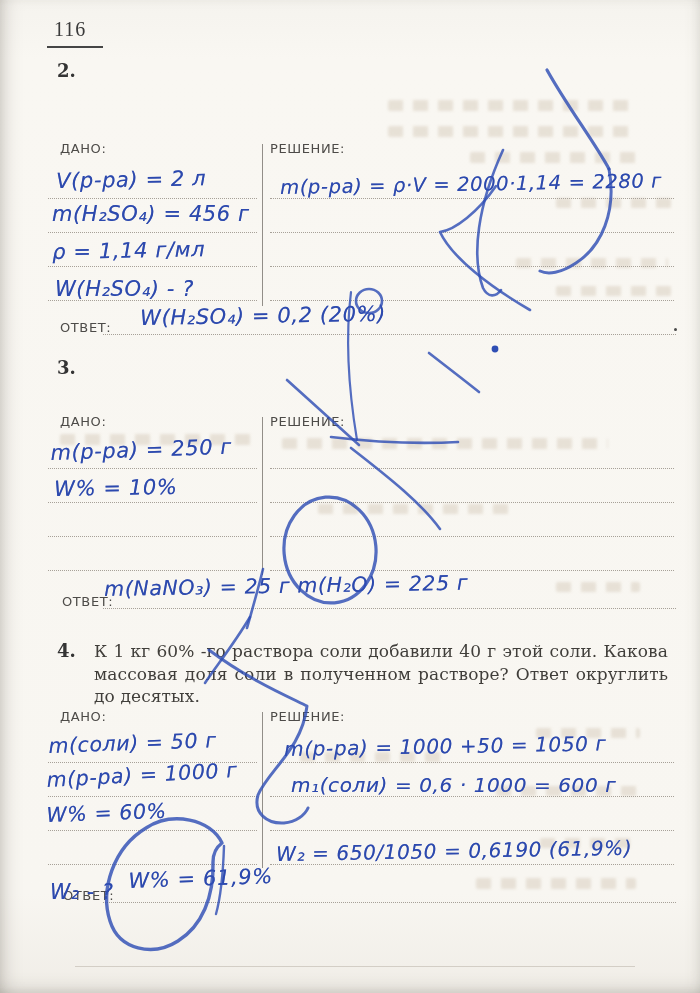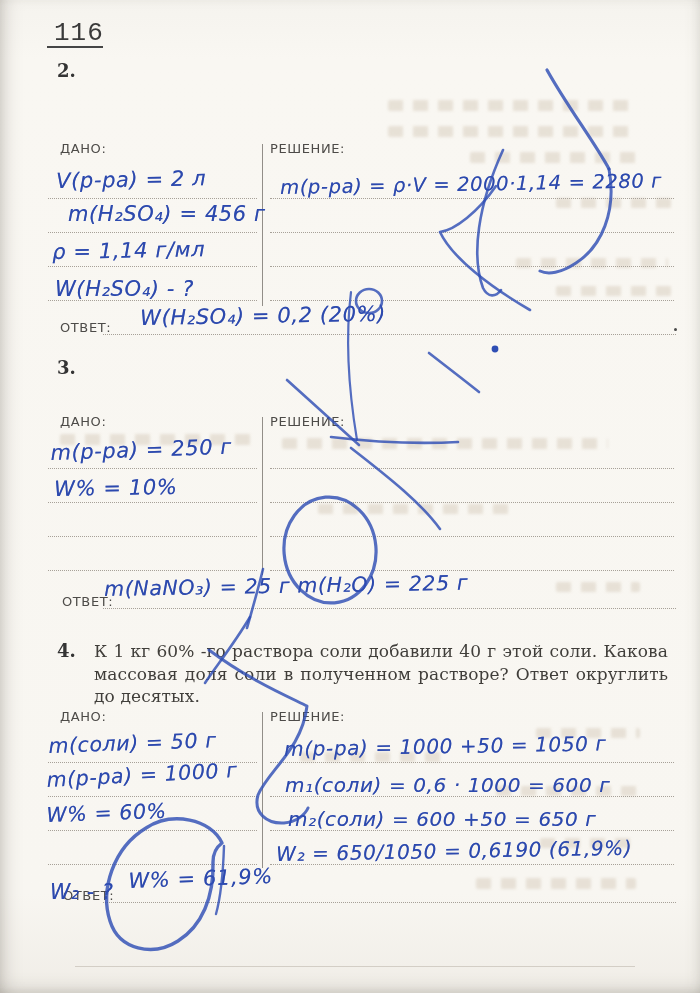--- a/index.html
+++ b/index.html
@@ -3,21 +3,21 @@
 <meta charset="utf-8">
 <style>
   html,body{margin:0;padding:0;background:#e8e5e0;}
   .page{
     position:relative;width:700px;height:993px;overflow:hidden;
     background:linear-gradient(180deg,#f5f3ee 0%,#f9f7f2 6%,#f8f6f1 90%,#f0ede7 100%);
     box-shadow:inset 14px 0 22px -16px rgba(90,85,75,.45), inset -10px 0 18px -14px rgba(90,85,75,.3), inset 0 -12px 20px -14px rgba(90,85,75,.35);
     font-family:"DejaVu Serif","Liberation Serif",serif;color:#3e3c38;
   }
   .abs{position:absolute;}
-  .pagenum{font-family:Liberation Mono, monospace;font-size:26px;color:#3a3a3a;letter-spacing:1px;}
+  .pagenum{font-family:Liberation Serif, serif;font-size:20px;color:#3a3a3a;letter-spacing:1px;}
   .pagenum-rule{height:2px;background:#454545;}
   .prob-num{font-weight:bold;font-size:18px;color:#343434;font-family:"DejaVu Serif",serif;}
   .prob-text{font-size:17px;line-height:22.6px;text-align:justify;color:#403e3a;letter-spacing:.1px;}
   .sec-label{font-family:"DejaVu Sans","Liberation Sans",sans-serif;font-size:13px;color:#4d4b48;letter-spacing:.6px;}
   .rule{height:0;border-top:1px dotted #a7a198;}
   .vline{width:1px;background:#928e88;}
   .faintline{height:1px;background:rgba(185,179,168,.55);}
   .dot-period{width:3px;height:3px;border-radius:50%;background:#4a4a4a;}
   .hw{font-family:"DejaVu Sans","Liberation Sans",sans-serif;font-style:italic;color:#2c49ae;
       white-space:nowrap;letter-spacing:.6px;transform-origin:left top;
@@ -64,21 +64,21 @@
   <div class="abs rule" style="left:48px;top:266px;width:209px"></div>
   <div class="abs rule" style="left:270px;top:266px;width:404px"></div>
   <div class="abs rule" style="left:48px;top:300px;width:209px"></div>
   <div class="abs rule" style="left:270px;top:300px;width:404px"></div>
 
   <div class="abs sec-label" style="left:60px;top:320px">ОТВЕТ:</div>
   <div class="abs rule" style="left:103px;top:334px;width:573px"></div>
   <div class="abs dot-period" style="left:674px;top:328px"></div>
 
   <div class="abs hw" style="left:56px;top:169px;font-size:21px;transform:rotate(-1deg)">V(р-ра) = 2 л</div>
-  <div class="abs hw" style="left:68px;top:202px;font-size:21px">m(H₂SO₄) = 456 г</div>
+  <div class="abs hw" style="left:52px;top:202px;font-size:21px">m(H₂SO₄) = 456 г</div>
   <div class="abs hw" style="left:52px;top:240px;font-size:21px;transform:rotate(-1deg)">ρ = 1,14 г/мл</div>
   <div class="abs hw" style="left:55px;top:277px;font-size:21px">W(H₂SO₄) - ?</div>
   <div class="abs hw" style="left:280px;top:176px;font-size:19.5px;transform:rotate(-1deg)">m(р-ра) = ρ·V = 2000·1,14 = 2280 г</div>
   <div class="abs hw" style="left:140px;top:306px;font-size:21px;transform:rotate(-1deg)">W(H₂SO₄) = 0,2 (20%)</div>
 
   <div class="abs prob-num" style="left:57px;top:357px">3.</div>
 
   <div class="abs sec-label" style="left:60px;top:414px">ДАНО:</div>
   <div class="abs sec-label" style="left:270px;top:414px">РЕШЕНИЕ:</div>
   <div class="abs vline" style="left:262px;top:417px;height:158px"></div>
@@ -117,22 +117,21 @@
 
   <div class="abs sec-label" style="left:63px;top:888px">ОТВЕТ:</div>
   <div class="abs rule" style="left:103px;top:902px;width:573px"></div>
   <div class="abs faintline" style="left:75px;top:966px;width:560px"></div>
 
   <div class="abs hw" style="left:48px;top:734px;font-size:20.5px;transform:rotate(-2deg)">m(соли) = 50 г</div>
   <div class="abs hw" style="left:46px;top:768px;font-size:20.5px;transform:rotate(-3deg)">m(р-ра) = 1000 г</div>
   <div class="abs hw" style="left:46px;top:803px;font-size:20.5px;transform:rotate(-2deg)">W% = 60%</div>
   <div class="abs hw" style="left:50px;top:880px;font-size:20.5px">W₂ - ?</div>
   <div class="abs hw" style="left:284px;top:737px;font-size:20px;transform:rotate(-1deg)">m(р-ра) = 1000 +50 = 1050 г</div>
-  <div class="abs hw" style="left:285px;top:773px;font-size:20px">m₁(соли) = 0,6 · 1000 = 600 г</div>
-  <div class="abs hw" style="left:288px;top:807px;font-size:20px">m₂(соли) = 600 +50 = 650 г</div>
+  <div class="abs hw" style="left:291px;top:773px;font-size:20px">m₁(соли) = 0,6 · 1000 = 600 г</div>
   <div class="abs hw" style="left:276px;top:842px;font-size:20px;transform:rotate(-1deg)">W₂ = 650/1050 = 0,6190  (61,9%)</div>
   <div class="abs hw" style="left:128px;top:869px;font-size:21px;transform:rotate(-2deg)">W% = 61,9%</div>
 
   <svg class="scribble" width="700" height="993" viewBox="0 0 700 993">
     <path d="M547,70 C567,106 595,143 609,169" stroke-width="3.2"></path>
     <path d="M609,169 C617,212 601,247 576,263 C561,273 548,275 540,271" stroke-width="3"></path>
     <path d="M503,150 C478,205 471,255 483,288 C488,298 496,297 501,290" stroke-width="2.6"></path>
     <path d="M496,186 C478,212 455,230 440,232 C452,258 492,288 530,310" stroke-width="2.6"></path>
     <ellipse cx="369" cy="301" rx="13" ry="12" stroke-width="2.6"></ellipse>
     <path d="M351,292 C345,340 349,392 357,440" stroke-width="2.2"></path>

